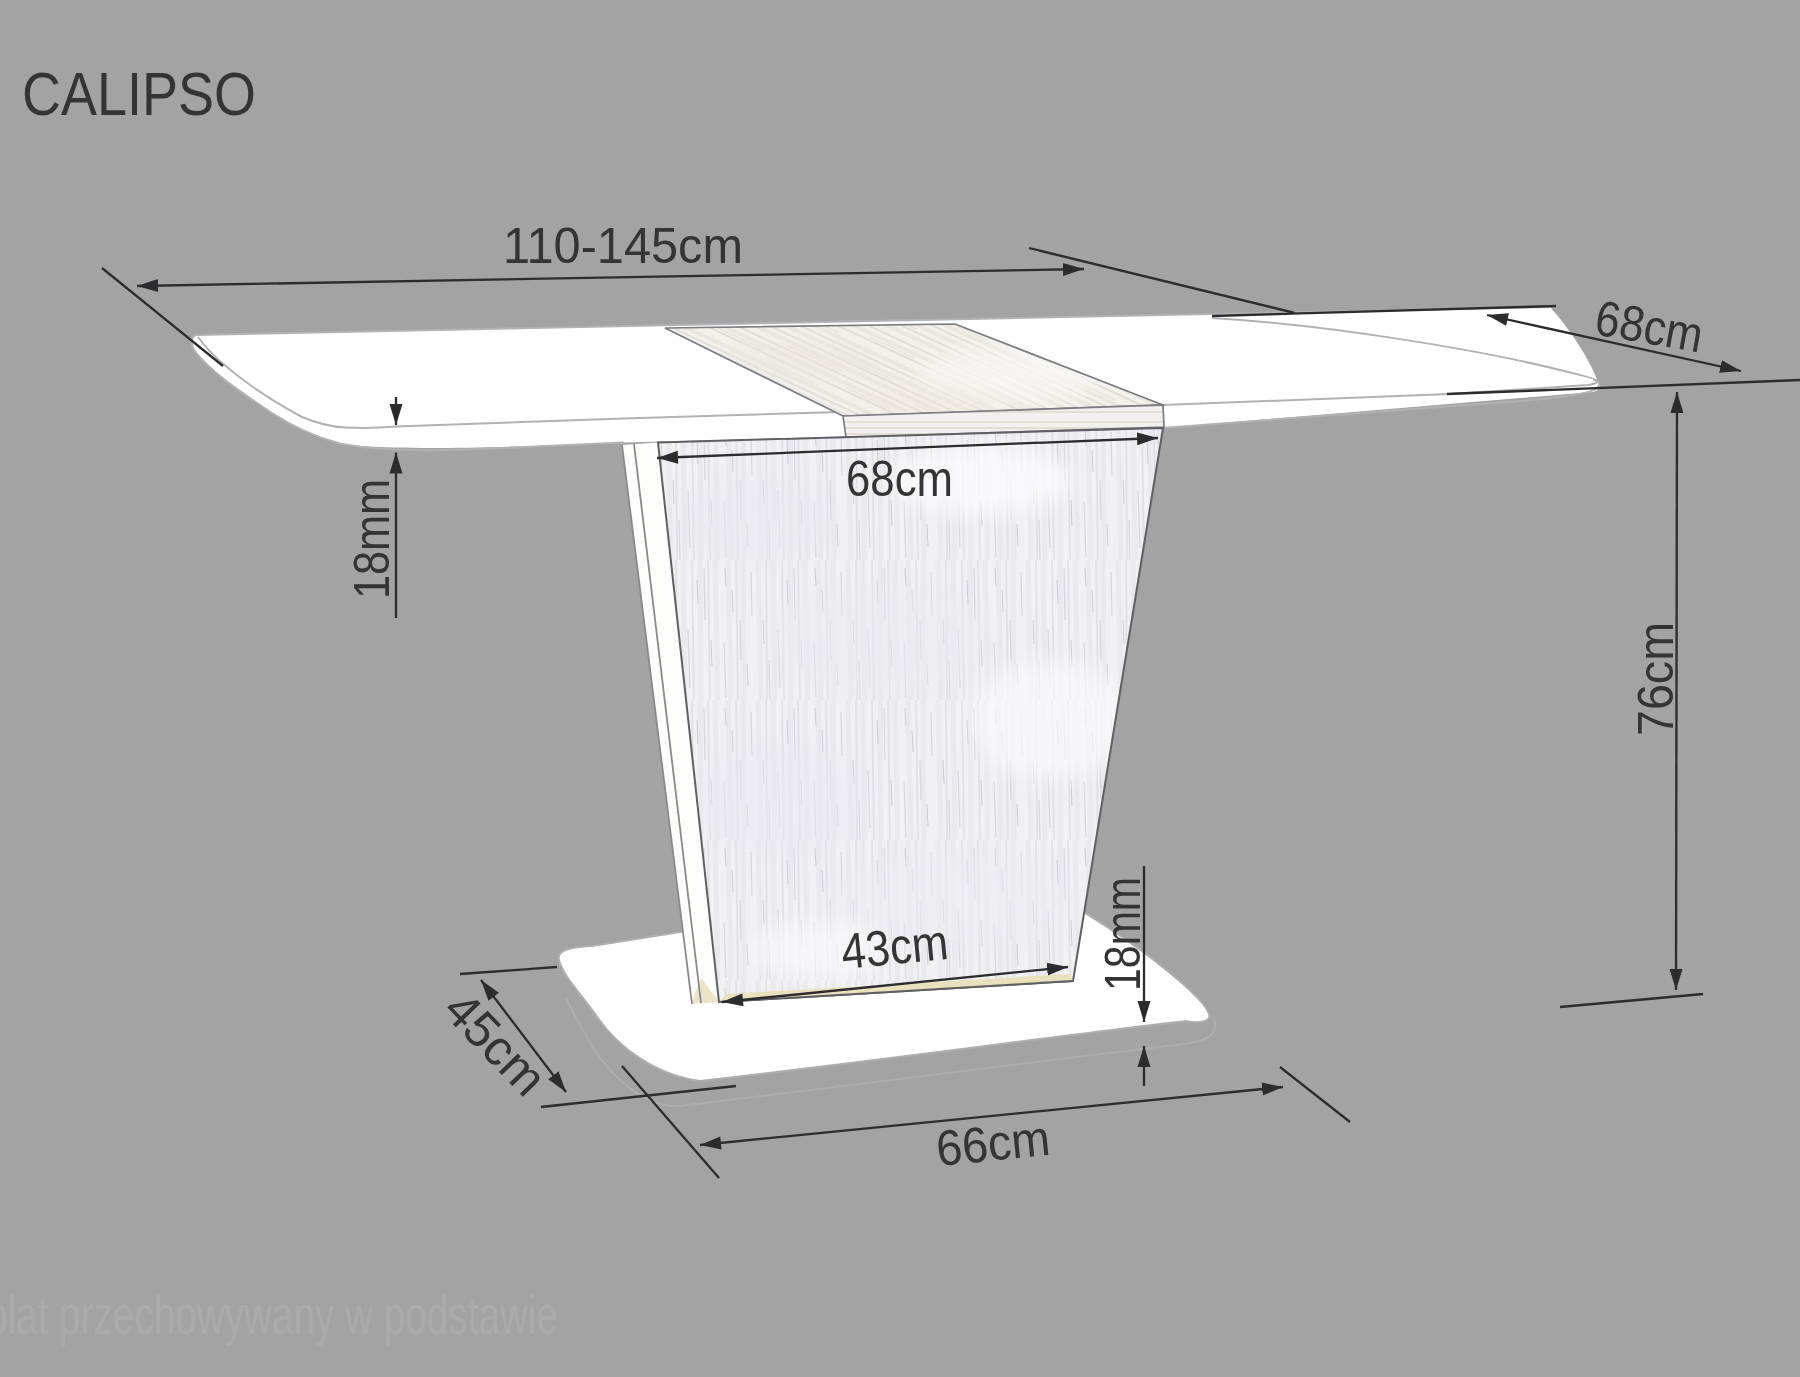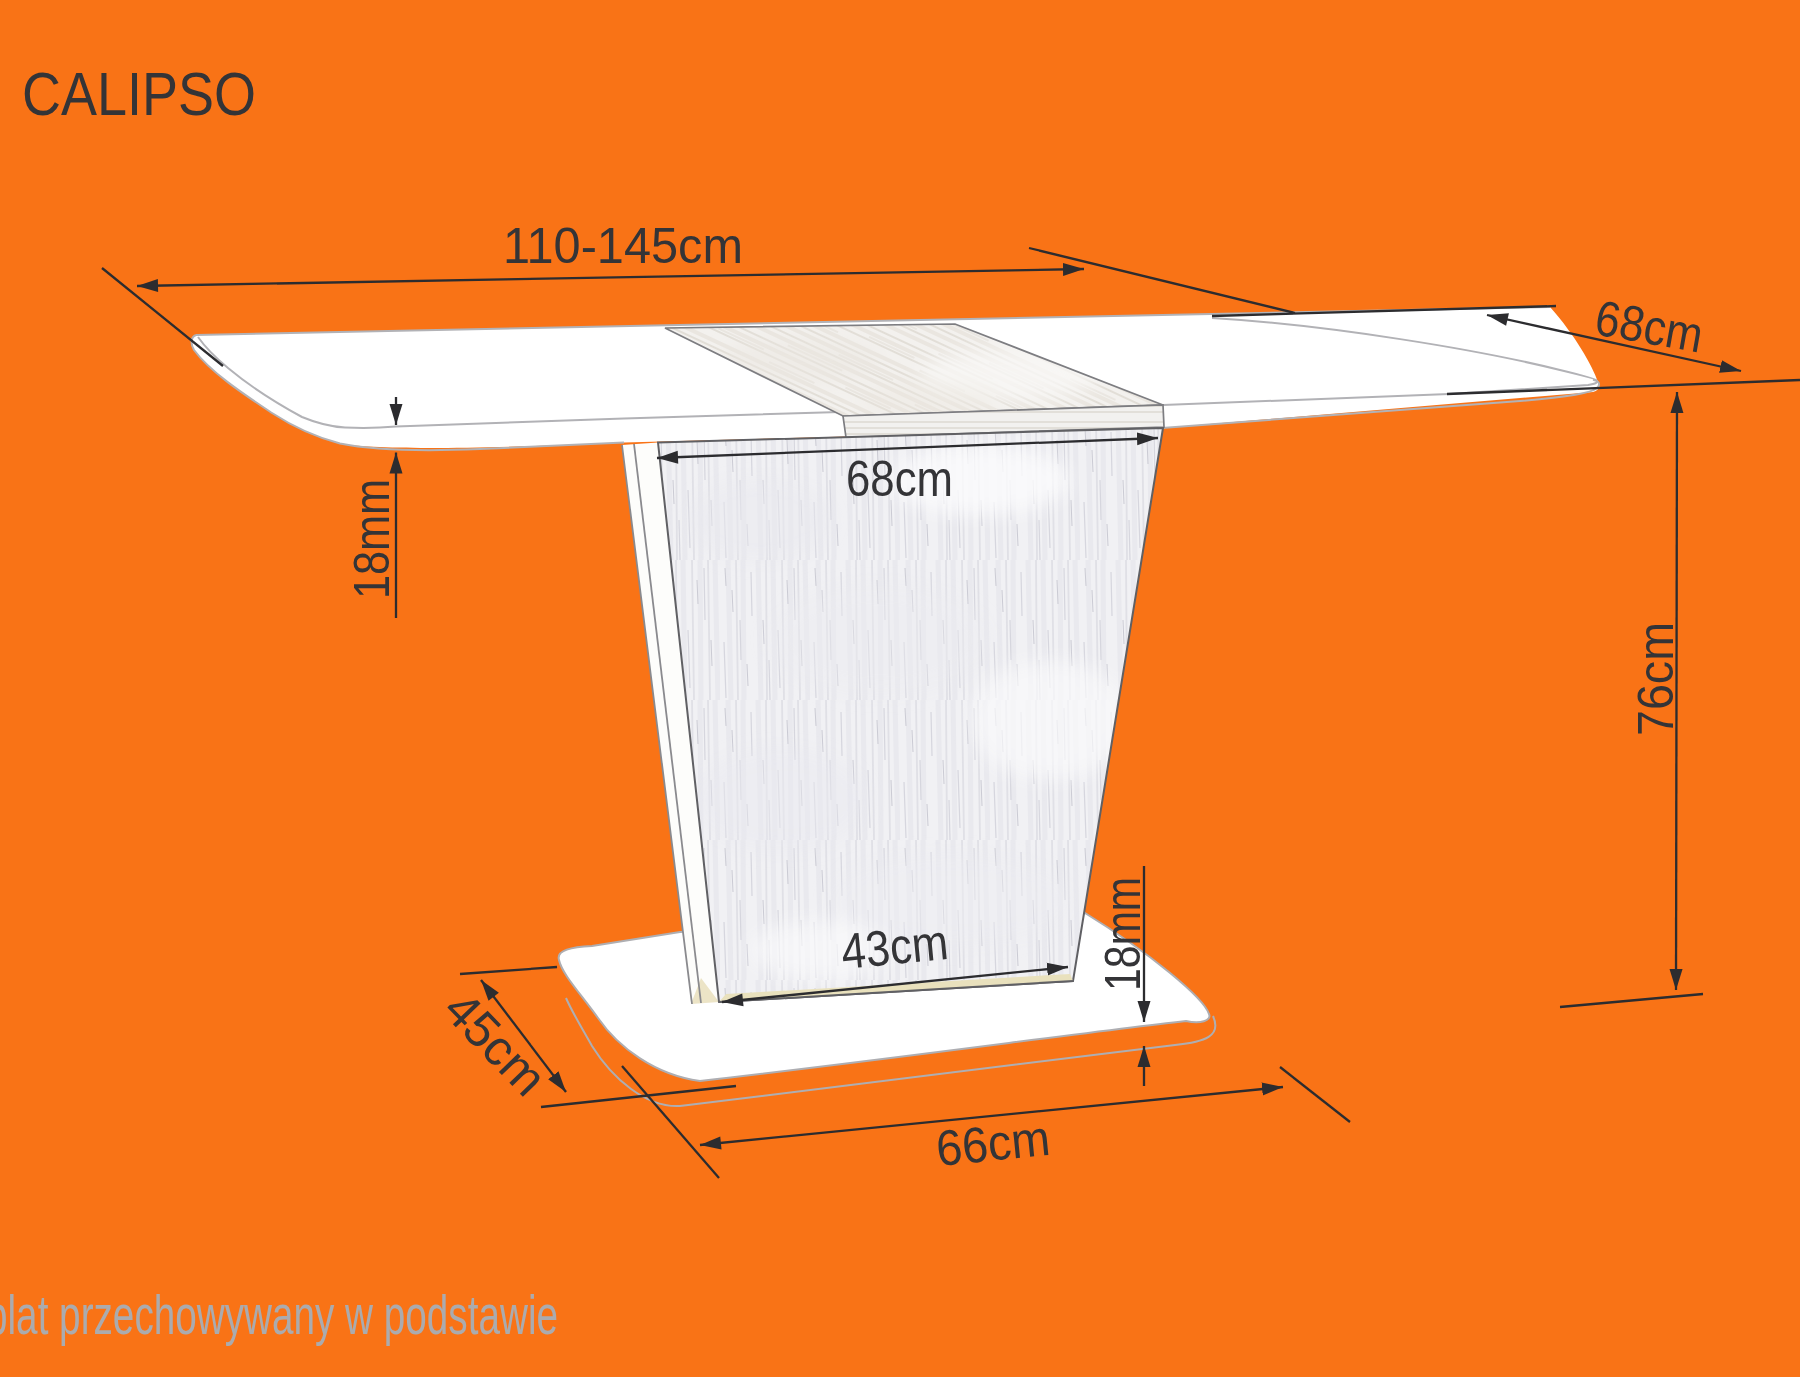--- a/index.html
+++ b/index.html
@@ -1,16 +1,16 @@
 <!DOCTYPE html>
 <html><head>
 <meta charset="utf-8">
 <style>
   html,body{margin:0;padding:0;background:#ffffff;}
-  .page{position:relative;width:1800px;height:1377px;background:#f97316;overflow:hidden;
+  .page{position:relative;width:1800px;height:1377px;background:#a3a3a3;overflow:hidden;
         font-family:"Liberation Sans", sans-serif;}
   svg{position:absolute;left:0;top:0;}
 </style>
 </head>
 <body>
 <div class="page">
 <svg width="1800" height="1377" viewBox="0 0 1800 1377">
   <defs>
     <marker id="ah" markerUnits="userSpaceOnUse" markerWidth="24" markerHeight="16" refX="21" refY="8" orient="auto">
       <path d="M0,1.5 L21,8 L0,14.5 Z" fill="#2c2c2f"></path>

